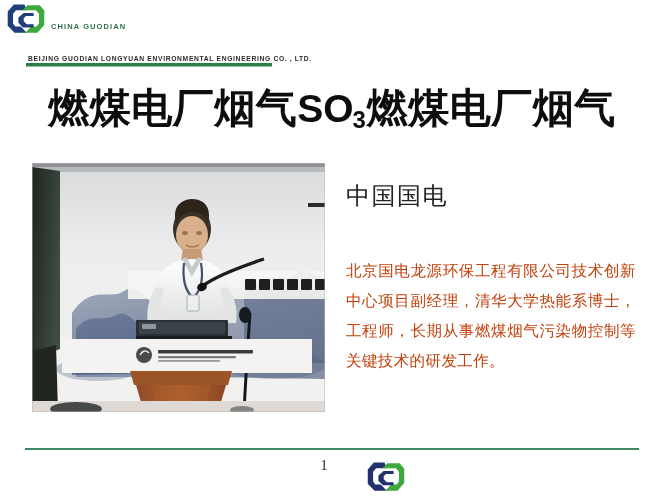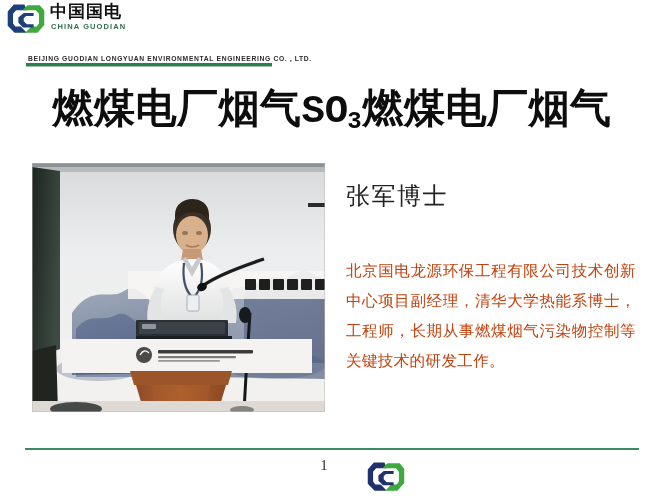--- a/index.html
+++ b/index.html
@@ -110,21 +110,21 @@
     white-space: nowrap;
   }
   .slide-title sub {
     font-size: 24px;
     vertical-align: baseline;
     position: relative;
     top: 6px;
     left: -1px;
   }
   .title-so {
-    font-family: Liberation Mono, monospace;
+    font-family: Liberation Sans, sans-serif;
     font-weight: 700;
     font-size: 39px;
     letter-spacing: 0;
     text-align: right;
   }
 
   
   .photo {
     position: absolute;
     left: 32px;
@@ -204,21 +204,20 @@
 <div class="header">
 
   <span class="header-logo">
     <svg width="40" height="32" viewBox="0 0 100 84" xmlns="http://www.w3.org/2000/svg">
       <path d="M46 4 L18 4 L2 22 L2 60 L20 78 L52 78 L36 62 L22 62 L16 54 L16 28 L24 19 L52 19 Z" fill="#1f3f7a"></path>
       <path d="M54 6 L86 6 L98 20 L98 58 L80 78 L48 78 L64 62 L78 62 L84 54 L84 28 L76 19 L40 19 Z" fill="#3fa93f"></path>
       <path d="M44 26 L70 26 L70 34 L50 34 L44 40 L44 48 L52 56 L70 56 L70 64 L42 64 L30 52 L30 38 Z" fill="#1f3f7a"></path>
     </svg>
   </span>
 
-  <div class="header-brand-cn">中国国电</div>
   <div class="header-brand-en">CHINA GUODIAN</div>
   <div class="header-company-en">BEIJING GUODIAN LONGYUAN ENVIRONMENTAL ENGINEERING CO.，LTD.</div>
   <div class="header-rule"></div>
   <div class="header-rule-shadow"></div>
 </div>
 
 <div class="slide-title"><span>燃煤电厂烟气</span><span class="title-so">SO</span><sub class="title-so">3</sub><span>燃煤电厂烟气</span></div>
 
 <div class="photo">
   <svg width="293" height="249" viewBox="0 0 293 249" xmlns="http://www.w3.org/2000/svg">
@@ -321,21 +320,21 @@
       <rect x="241" y="116" width="11" height="11" rx="1"></rect>
       <rect x="255" y="116" width="11" height="11" rx="1"></rect>
       <rect x="269" y="116" width="11" height="11" rx="1"></rect>
       <rect x="283" y="116" width="10" height="11" rx="1"></rect>
     </g>
 
     <rect x="0" y="0" width="293" height="249" fill="none" stroke="#b9b6b3" stroke-width="1"></rect>
   </svg>
 </div>
 
-<div class="speaker-name">张军博士</div>
+<div class="speaker-name">中国国电</div>
 <div class="speaker-bio">北京国电龙源环保工程有限公司技术创新中心项目副经理，清华大学热能系博士，工程师，长期从事燃煤烟气污染物控制等关键技术的研发工作。</div>
 
 <div class="footer-rule"></div>
 <div class="page-number">1</div>
 
 <span class="footer-logo">
   <svg width="38" height="36" viewBox="0 0 100 84" xmlns="http://www.w3.org/2000/svg">
     <path d="M46 4 L18 4 L2 22 L2 60 L20 78 L52 78 L36 62 L22 62 L16 54 L16 28 L24 19 L52 19 Z" fill="#21306e"></path>
     <path d="M54 6 L86 6 L98 20 L98 58 L80 78 L48 78 L64 62 L78 62 L84 54 L84 28 L76 19 L40 19 Z" fill="#3fa93f"></path>
     <path d="M44 26 L70 26 L70 34 L50 34 L44 40 L44 48 L52 56 L70 56 L70 64 L42 64 L30 52 L30 38 Z" fill="#21306e"></path>

